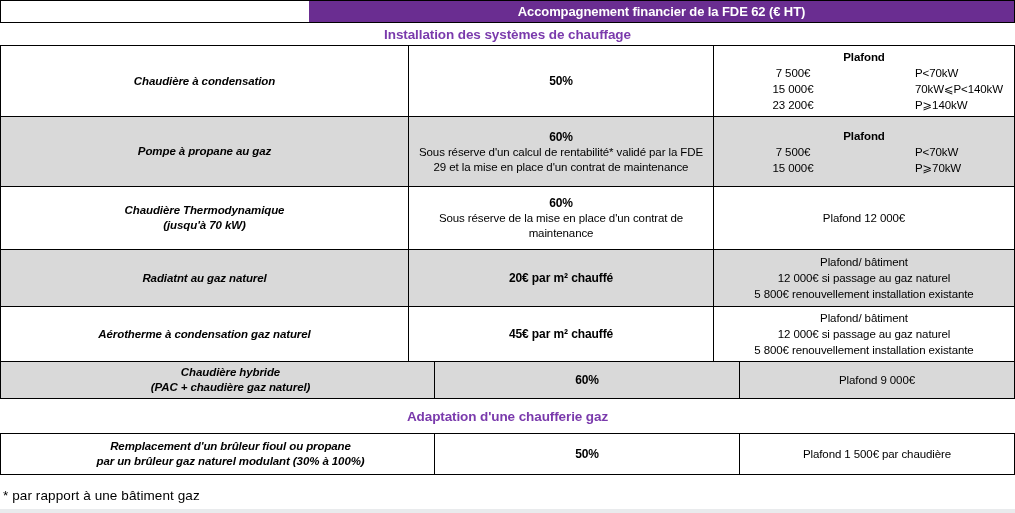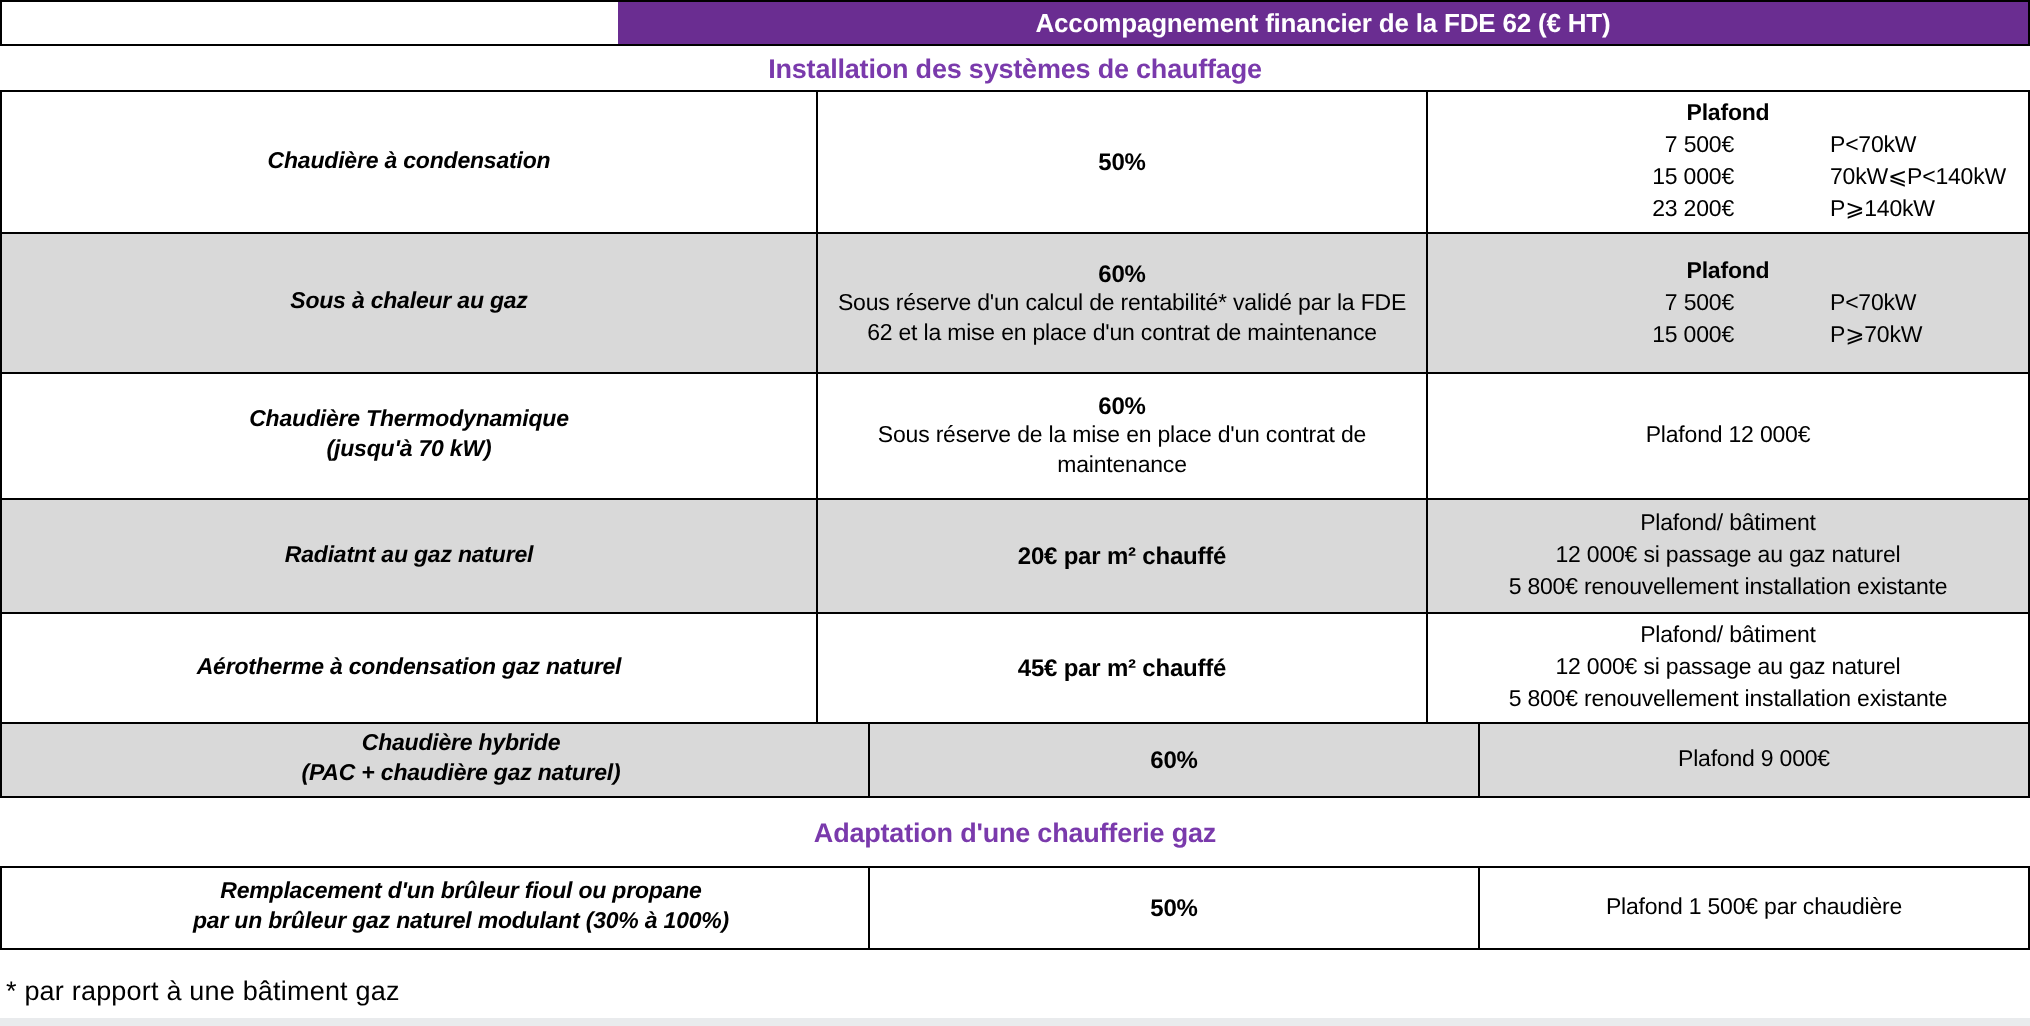--- a/index.html
+++ b/index.html
@@ -32,21 +32,21 @@
     text-align:center;font-size:11.5px;line-height:15px;padding:3px 5px;
     box-sizing:border-box;letter-spacing:-0.1px;
   }
   .c1{width:408px;border-right:1.2px solid #000;font-weight:bold;font-style:italic;}
   .c2{width:305px;border-right:1.2px solid #000;}
   .c3{flex:1;}
   .aid-value{font-weight:bold;font-size:12px;line-height:16px;}
   .aid-note{font-weight:normal;font-size:11.5px;line-height:15px;max-width:296px;}
   .plafond-label{line-height:16px;font-weight:bold;}
   .pairs{display:grid;grid-template-columns:150px 1fr;width:100%;line-height:16px;}
-  .amt{text-align:right;padding-right:2px;}
+  .amt{text-align:center;padding-right:2px;}
   .cond{text-align:left;padding-left:46px;}
   .ceiling-line{line-height:16px;}
   
   .footnote{
     position:absolute;left:3px;top:488px;font-size:13.5px;letter-spacing:0.1px;
   }
   .bottom-edge{
     position:absolute;left:0;right:0;bottom:0;height:4px;background:#e9ebed;
   }
 </style>
@@ -75,25 +75,25 @@
               <div class="cond">P&lt;70kW</div>
               <div class="amt">15 000€</div>
               <div class="cond">70kW⩽P&lt;140kW</div>
               <div class="amt">23 200€</div>
               <div class="cond">P⩾140kW</div>
             </div>
           </div>
         </div>
         <div class="trow shaded" style="min-height: 70px;">
           <div class="cell c1">
-            <div class="sys-line">Sous à chaleur au gaz</div>
+            <div class="sys-line">Pompe à propane au gaz</div>
           </div>
           <div class="cell c2">
             <div class="aid-value">60%</div>
-            <div class="aid-note">Sous réserve d'un calcul de rentabilité* validé par la FDE 62 et la mise en place d'un contrat de maintenance</div>
+            <div class="aid-note">Sous réserve d'un calcul de rentabilité* validé par la FDE 29 et la mise en place d'un contrat de maintenance</div>
           </div>
           <div class="cell c3">
             <div class="plafond-label">Plafond</div>
             <div class="pairs">
               <div class="amt">7 500€</div>
               <div class="cond">P&lt;70kW</div>
               <div class="amt">15 000€</div>
               <div class="cond">P⩾70kW</div>
             </div>
           </div>

